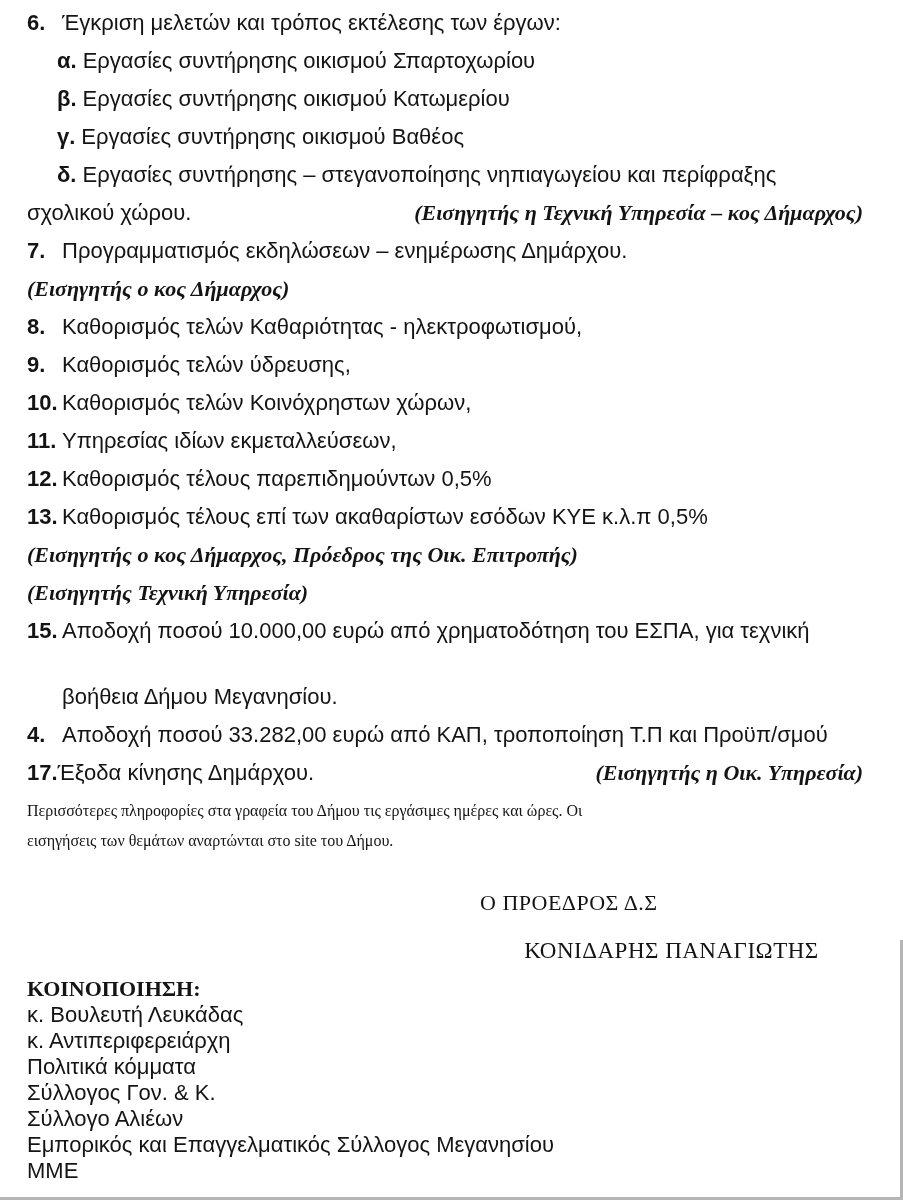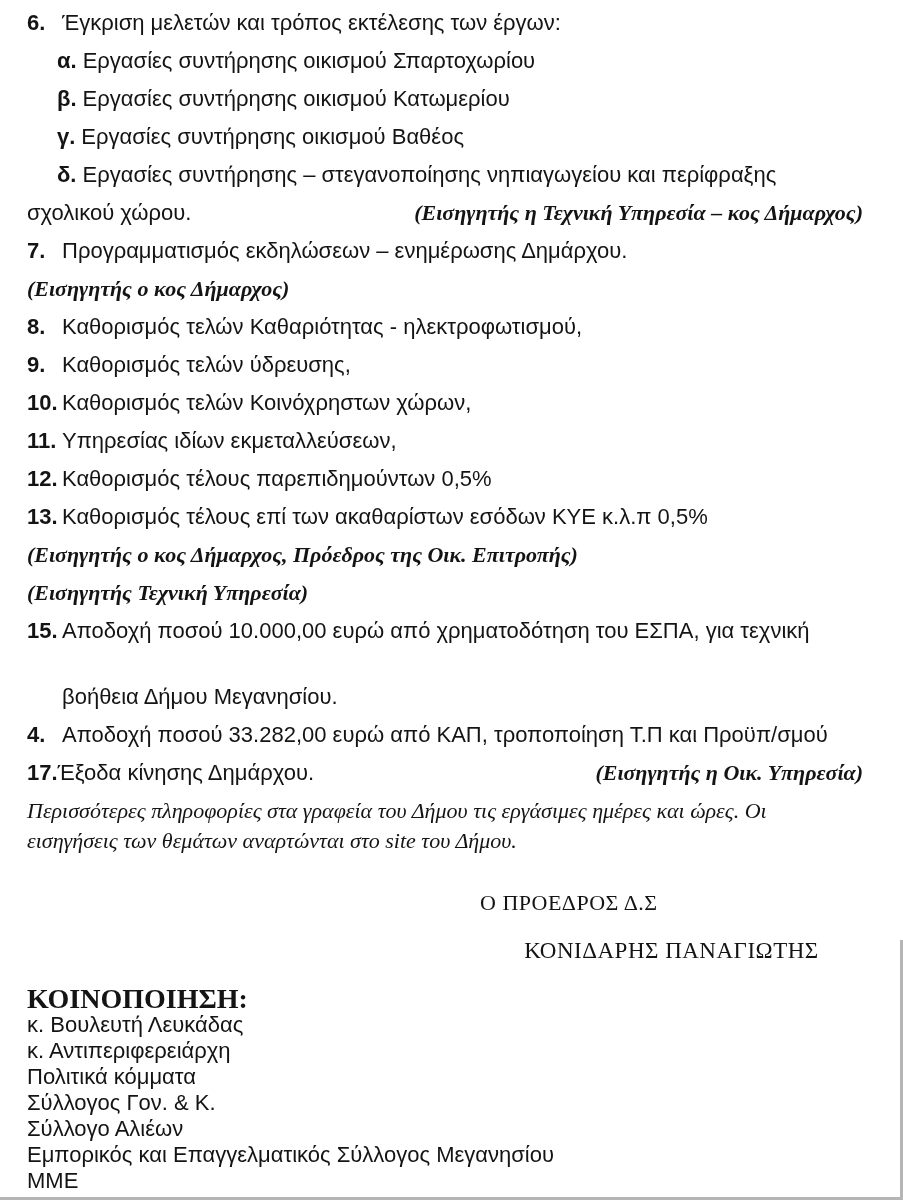--- a/index.html
+++ b/index.html
@@ -29,22 +29,21 @@
     font-weight: bold;
     font-size: 22px;
     text-align: right;
     flex: 0 0 auto;
   }
   .rapp-line { }
   .cont-left { flex: 0 0 auto; }
   .wrap2 { margin-left: 35px; margin-top: 28px; }
   .note {
     font-family: "Liberation Serif", serif;
-    font-style: italic;
-    font-size: 22px;
+    font-size: 16px;
     line-height: 30px;
     margin-top: -2px;
     margin-bottom: 0;
   }
   .sig-title {
     font-family: Liberation Serif, serif;
     font-size: 22px;
     letter-spacing: 0.5px;
     margin: 34px 0 4px 453px;
     line-height: 26px;
@@ -53,22 +52,22 @@
     font-family: "Liberation Serif", serif;
     font-size: 23px;
     letter-spacing: 0.5px;
     margin: 22px 0 0 453px;
     line-height: 26px;
     text-align: center;
   }
   .dist-header {
     font-family: "Liberation Serif", serif;
     font-weight: bold;
-    font-size: 28px;
-    margin-top: 22px;
+    font-size: 22px;
+    margin-top: 12px;
     line-height: 26px;
   }
   .recipient { line-height: 26px; }
   .edge-right { position: absolute; right: 0; top: 940px; bottom: 0; width: 3px; background: #b5b5b5; }
   .edge-bottom { position: absolute; left: 0; right: 0; bottom: 0; height: 3px; background: #b5b5b5; }
 </style>
 </head>
 <body>
 
 <div class="page">

